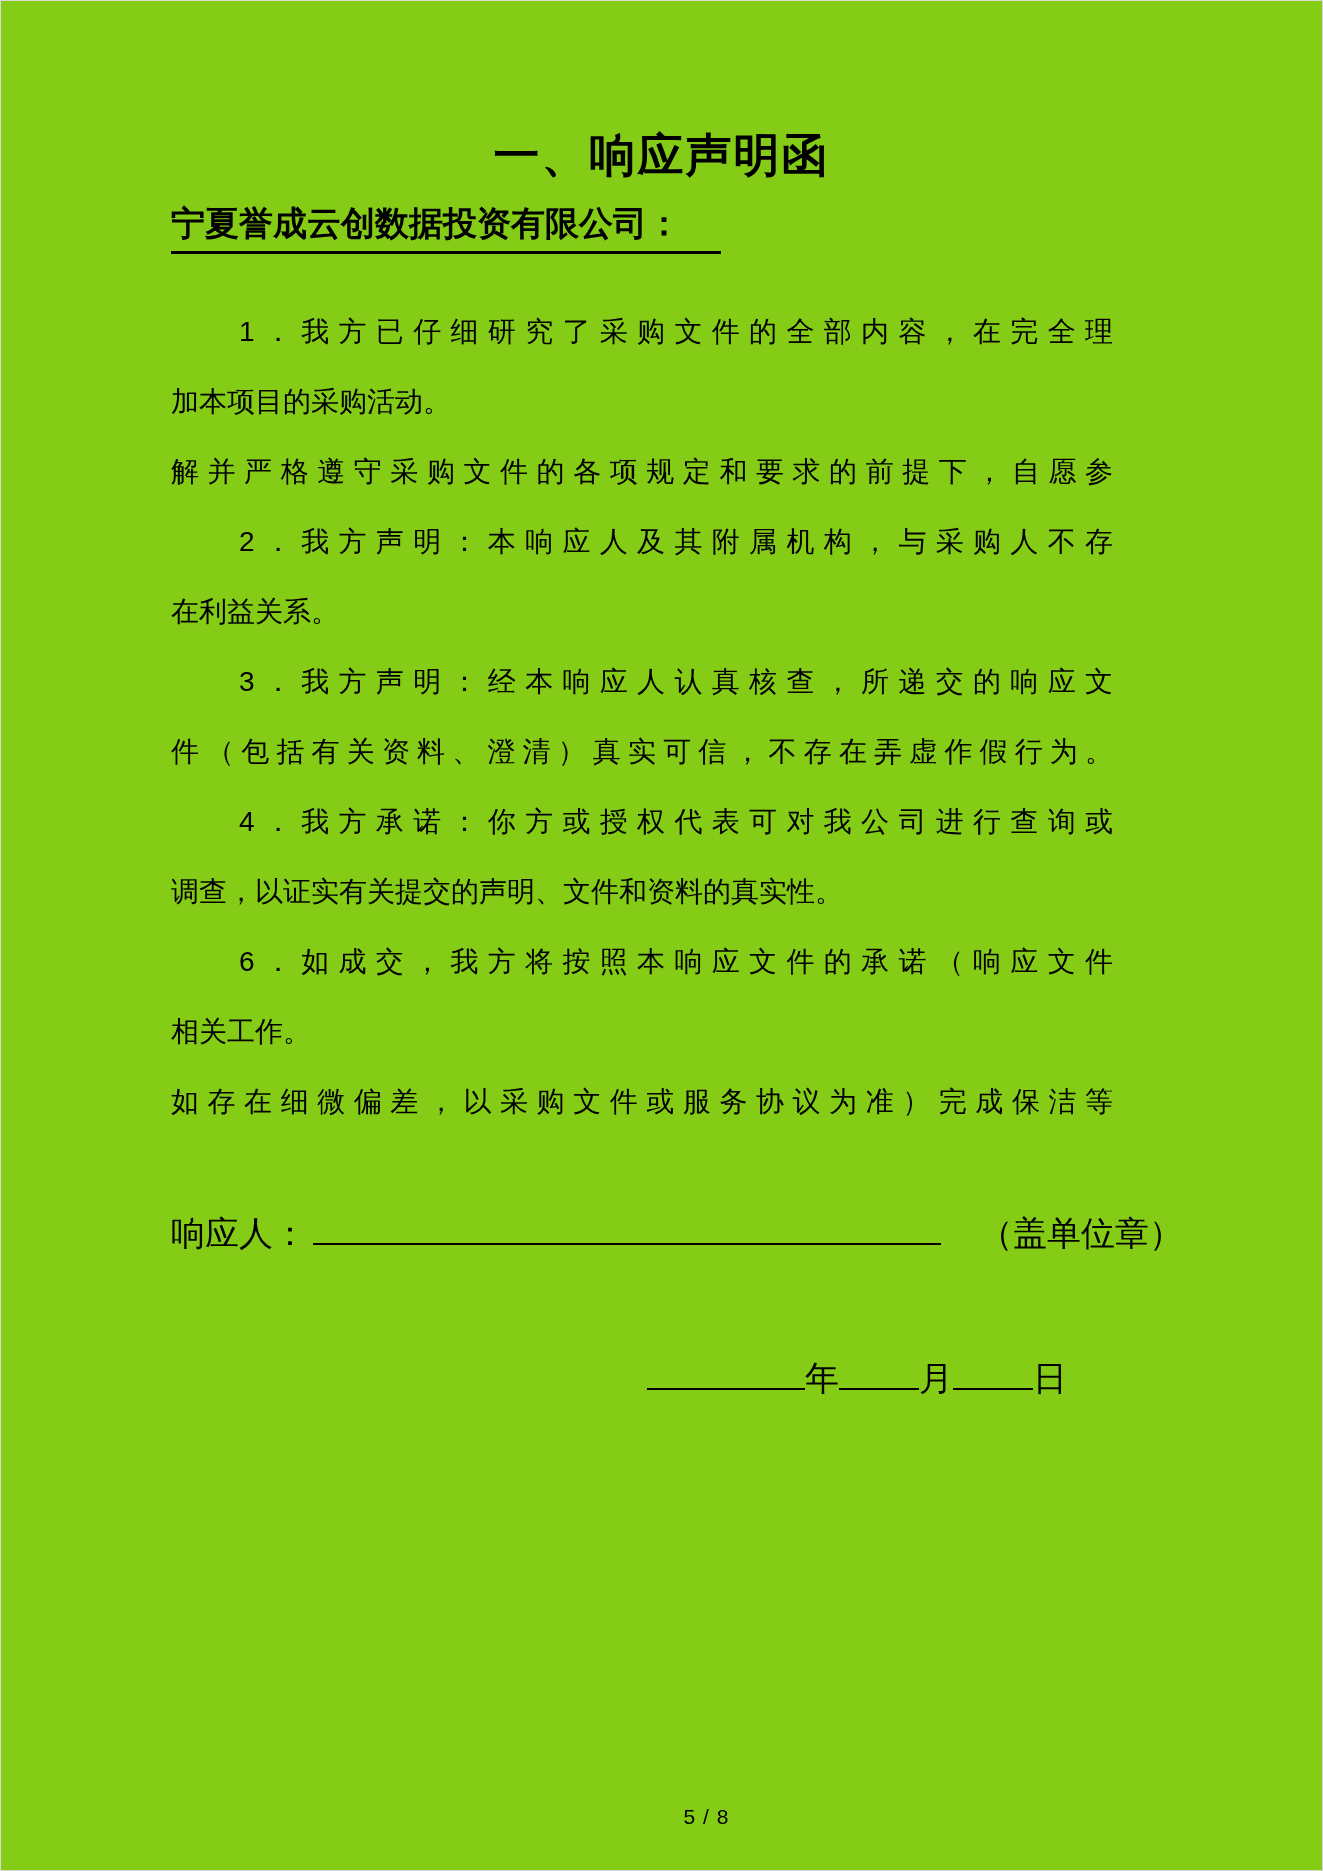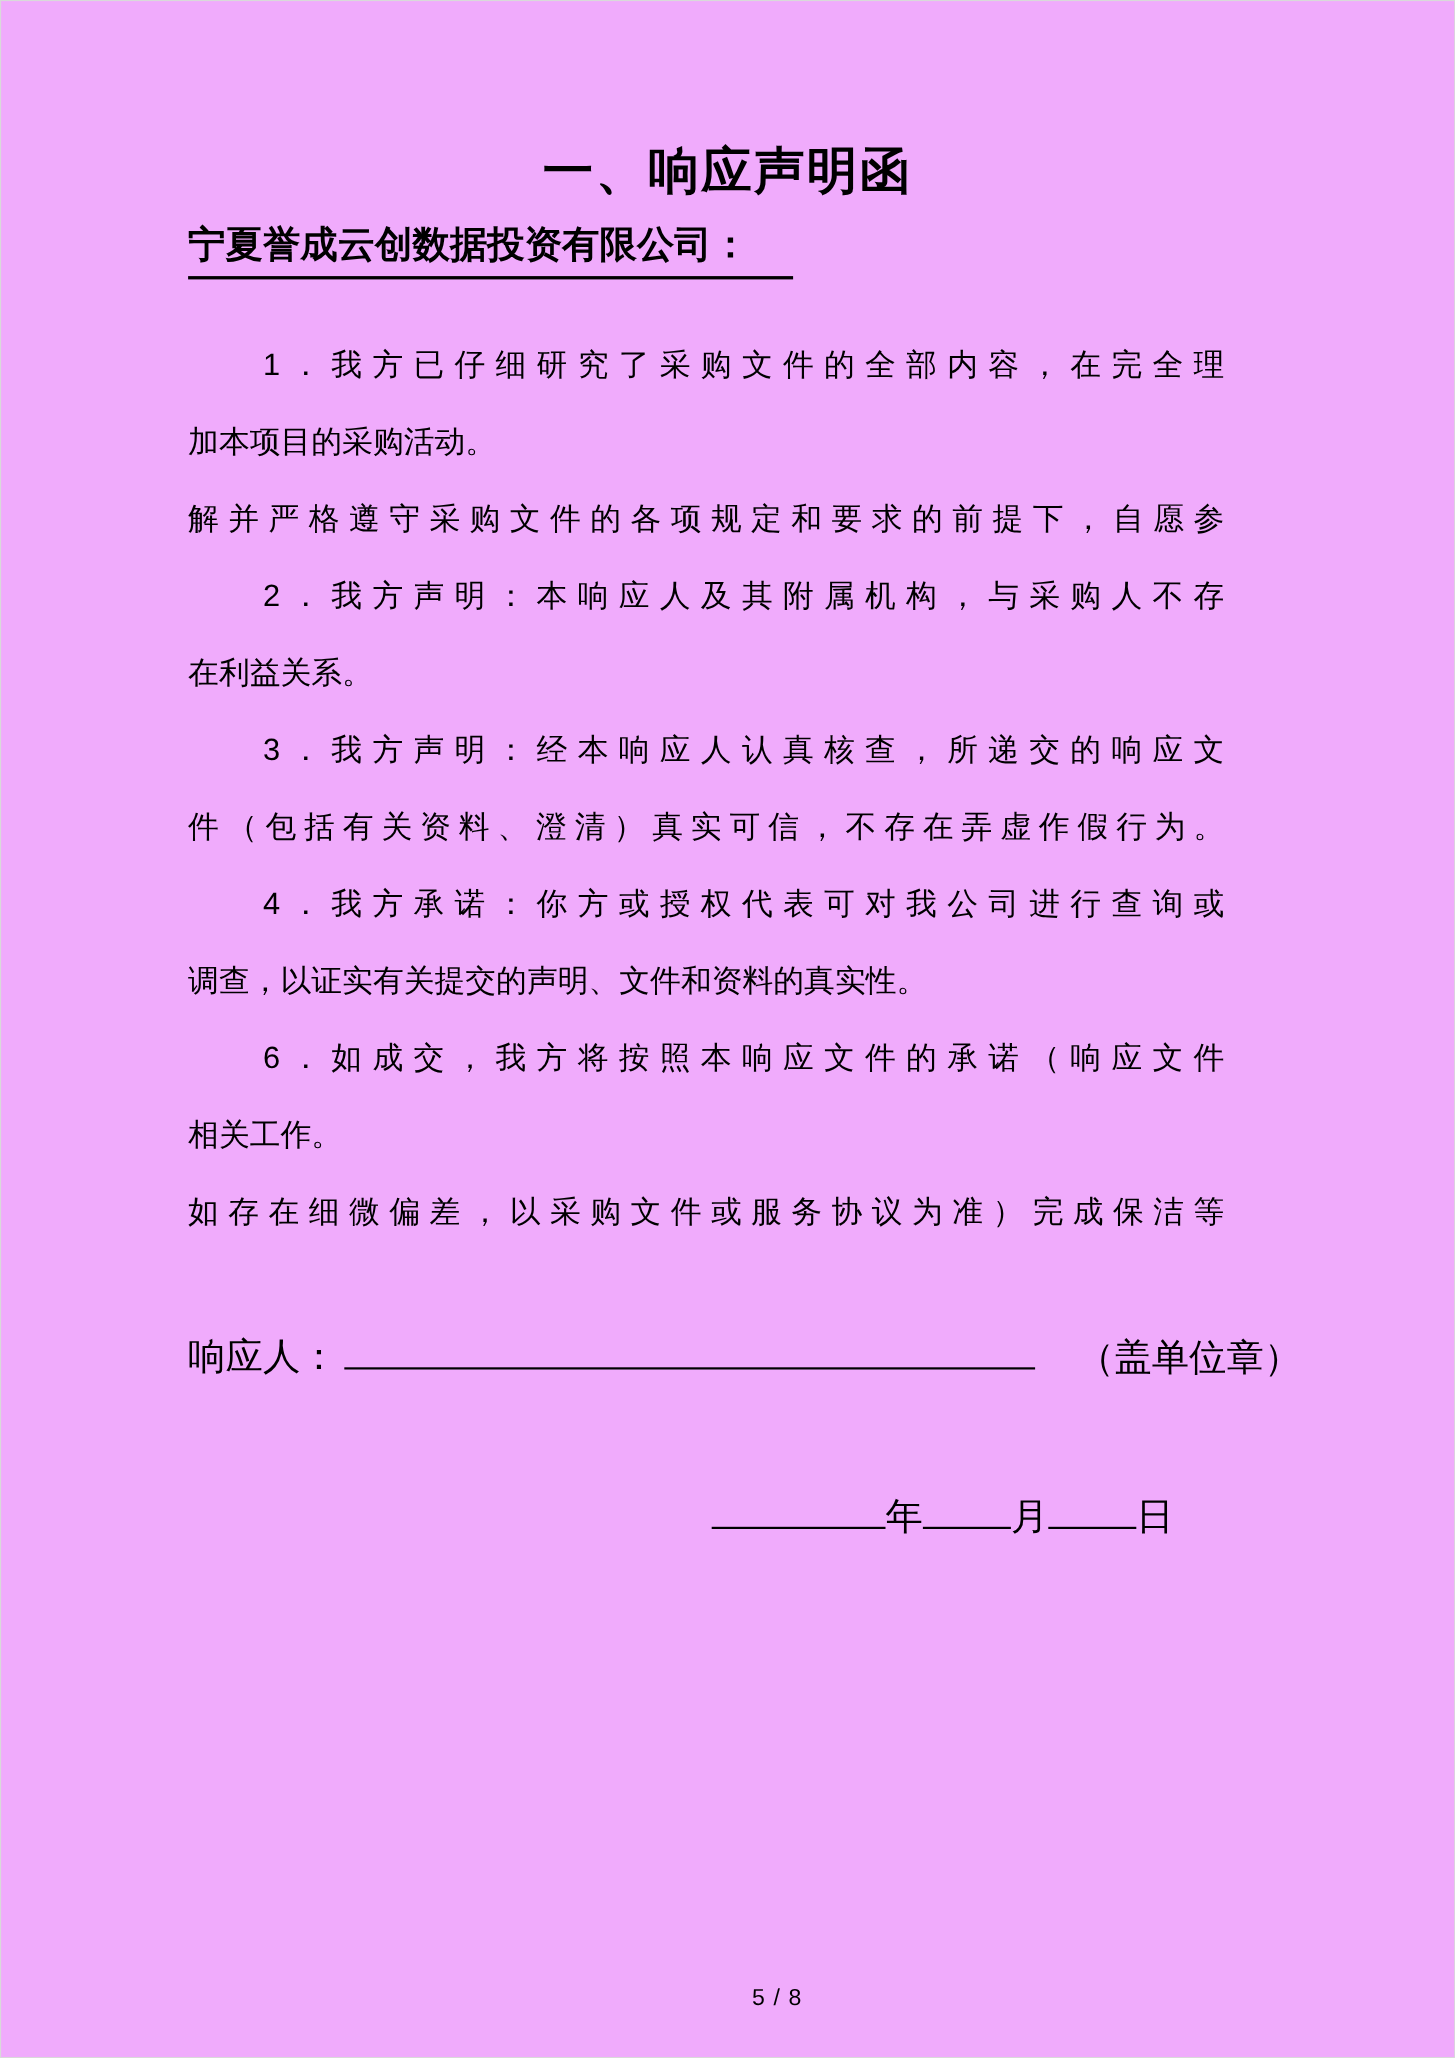--- a/index.html
+++ b/index.html
@@ -1,21 +1,21 @@
 <!DOCTYPE html>
 <html><head>
 <meta charset="utf-8">
 <style>
   html, body { margin: 0; padding: 0; background: #ffffff; }
   .page {
     position: relative;
     width: 1323px;
     height: 1871px;
     box-sizing: border-box;
-    background: #f0abfc;
+    background: #84cc16;
     border: 1px solid #d9d9d9;
     font-family: "Liberation Sans", "DejaVu Sans", sans-serif;
     color: #000000;
   }
   .title {
     position: absolute;
     top: 124px; left: 0;
     width: 100%;
     text-align: center;
     font-size: 46px;

